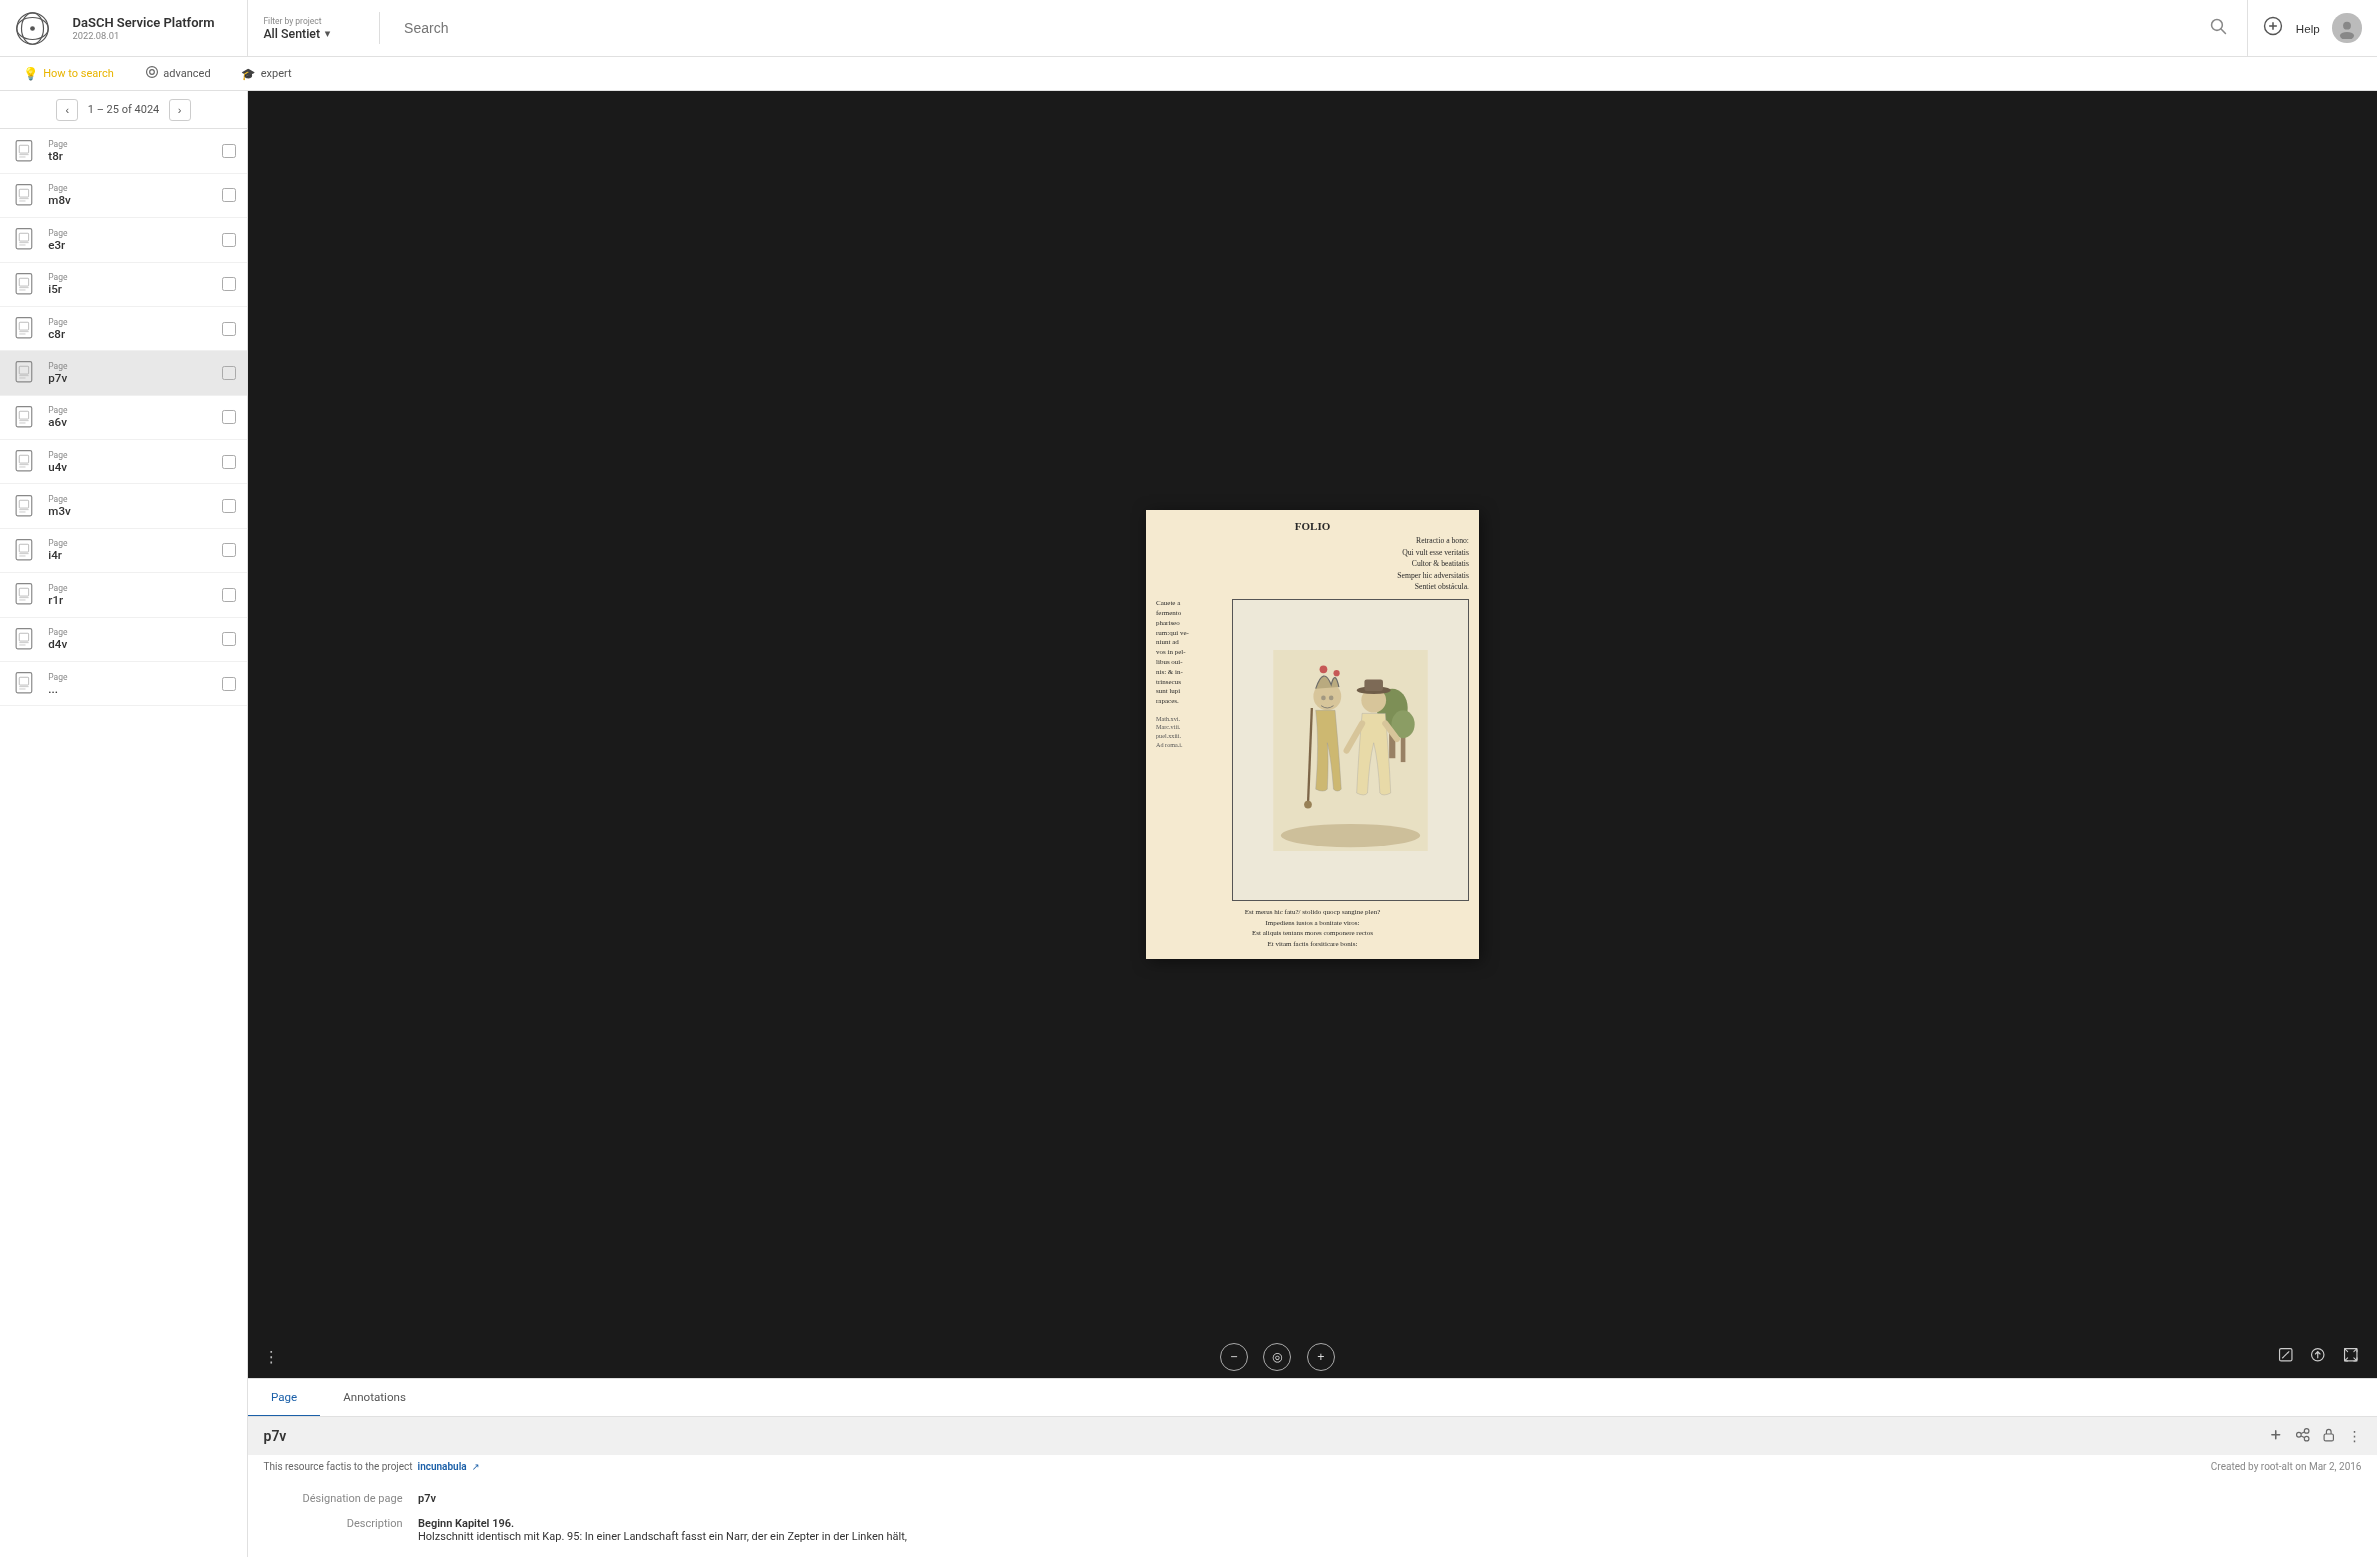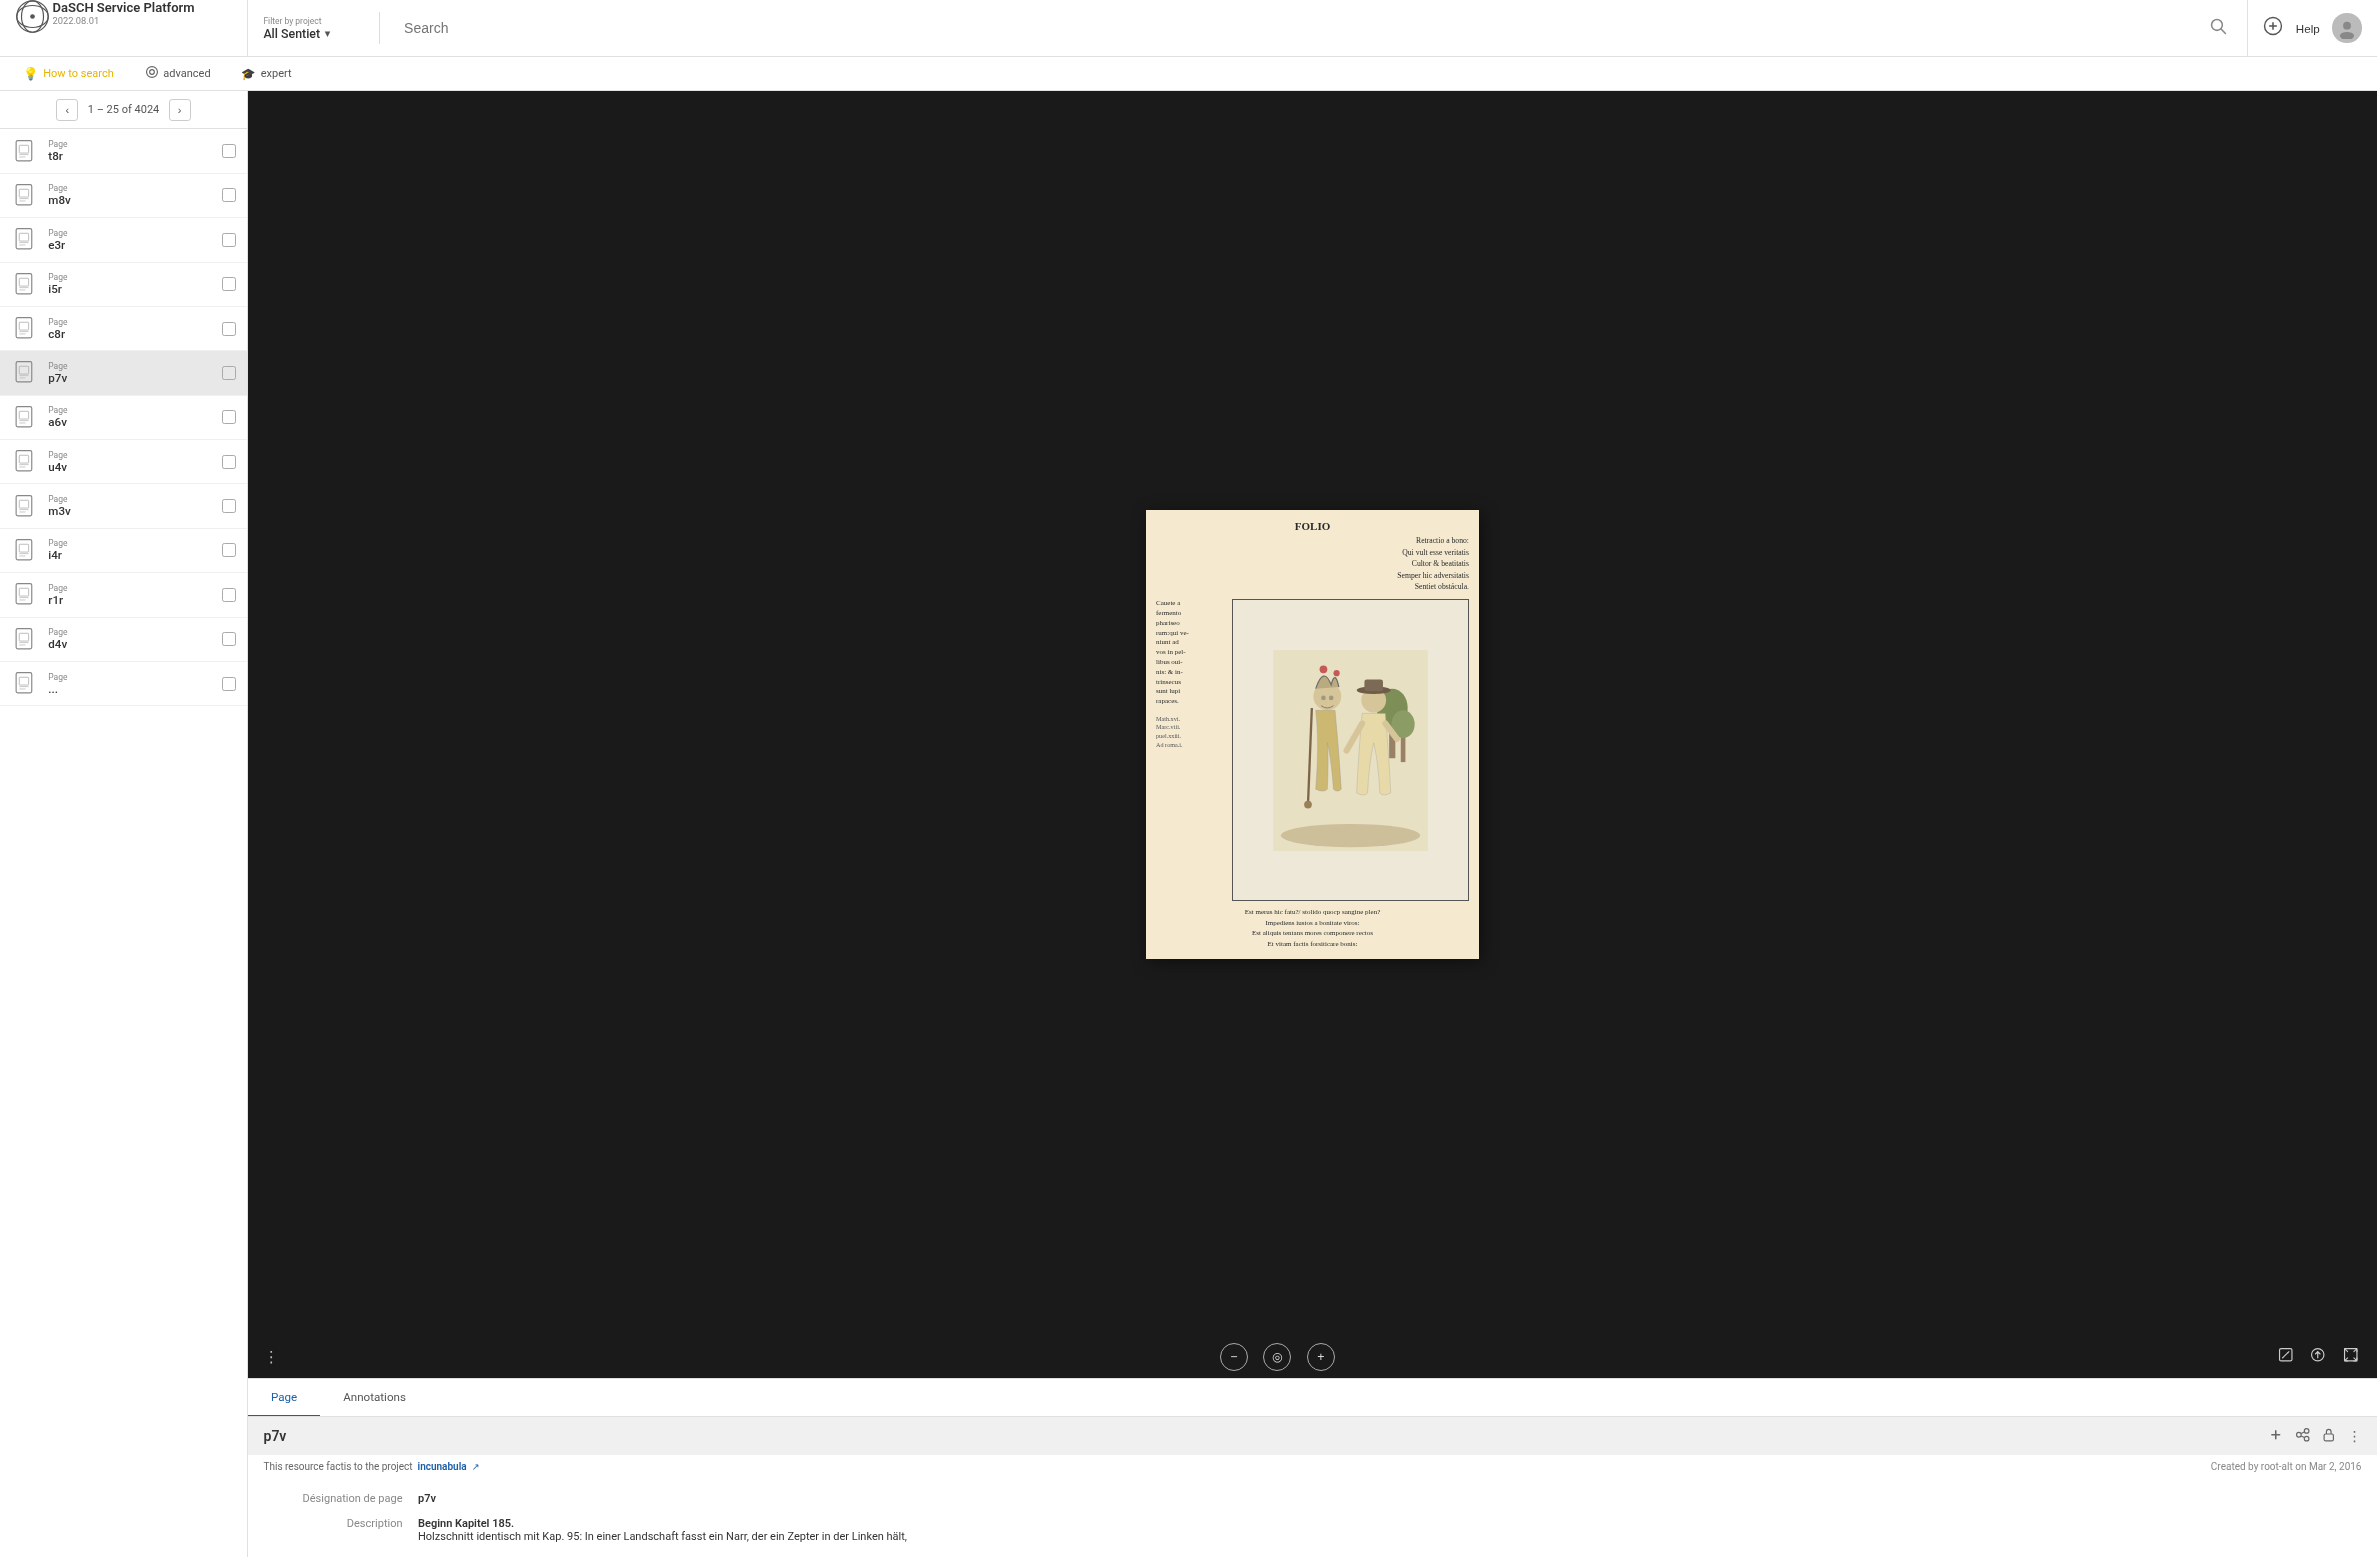--- a/index.html
+++ b/index.html
@@ -8,21 +8,22 @@
     
     .topbar {
       display: flex;
       align-items: stretch;
       border-bottom: 0.8px solid #e0e0e0;
       height: 57px;
       flex-shrink: 0;
     }
     .topbar-brand {
       display: flex;
-      gap: 4px;
+      align-items: center;
+      gap: 24px;
       padding: 0 15.5px;
       min-width: 248px;
       border-right: 0.8px solid #e0e0e0;
     }
     .brand-logo {
       width: 33px;
       height: 33px;
     }
     .brand-info {
       display: flex;
@@ -906,21 +907,21 @@
           <span class="info-created">Created by root-alt on Mar 2, 2016</span>
         </div>
         <div class="info-fields">
           <div class="info-field-row">
             <span class="info-field-label">Désignation de page</span>
             <span class="info-field-value bold">p7v</span>
           </div>
           <div class="info-field-row">
             <span class="info-field-label">Description</span>
             <div style="flex:1;">
-              <div class="info-field-value bold">Beginn Kapitel 185.</div>
+              <div class="info-field-value bold">Beginn Kapitel 196.</div>
               <div class="info-field-value">Holzschnitt identisch mit Kap. 95: In einer Landschaft fasst ein Narr, der ein Zepter in der Linken hält,</div>
             </div>
           </div>
         </div>
       </div>
     </div>
   </div>
 </div>
 
 

